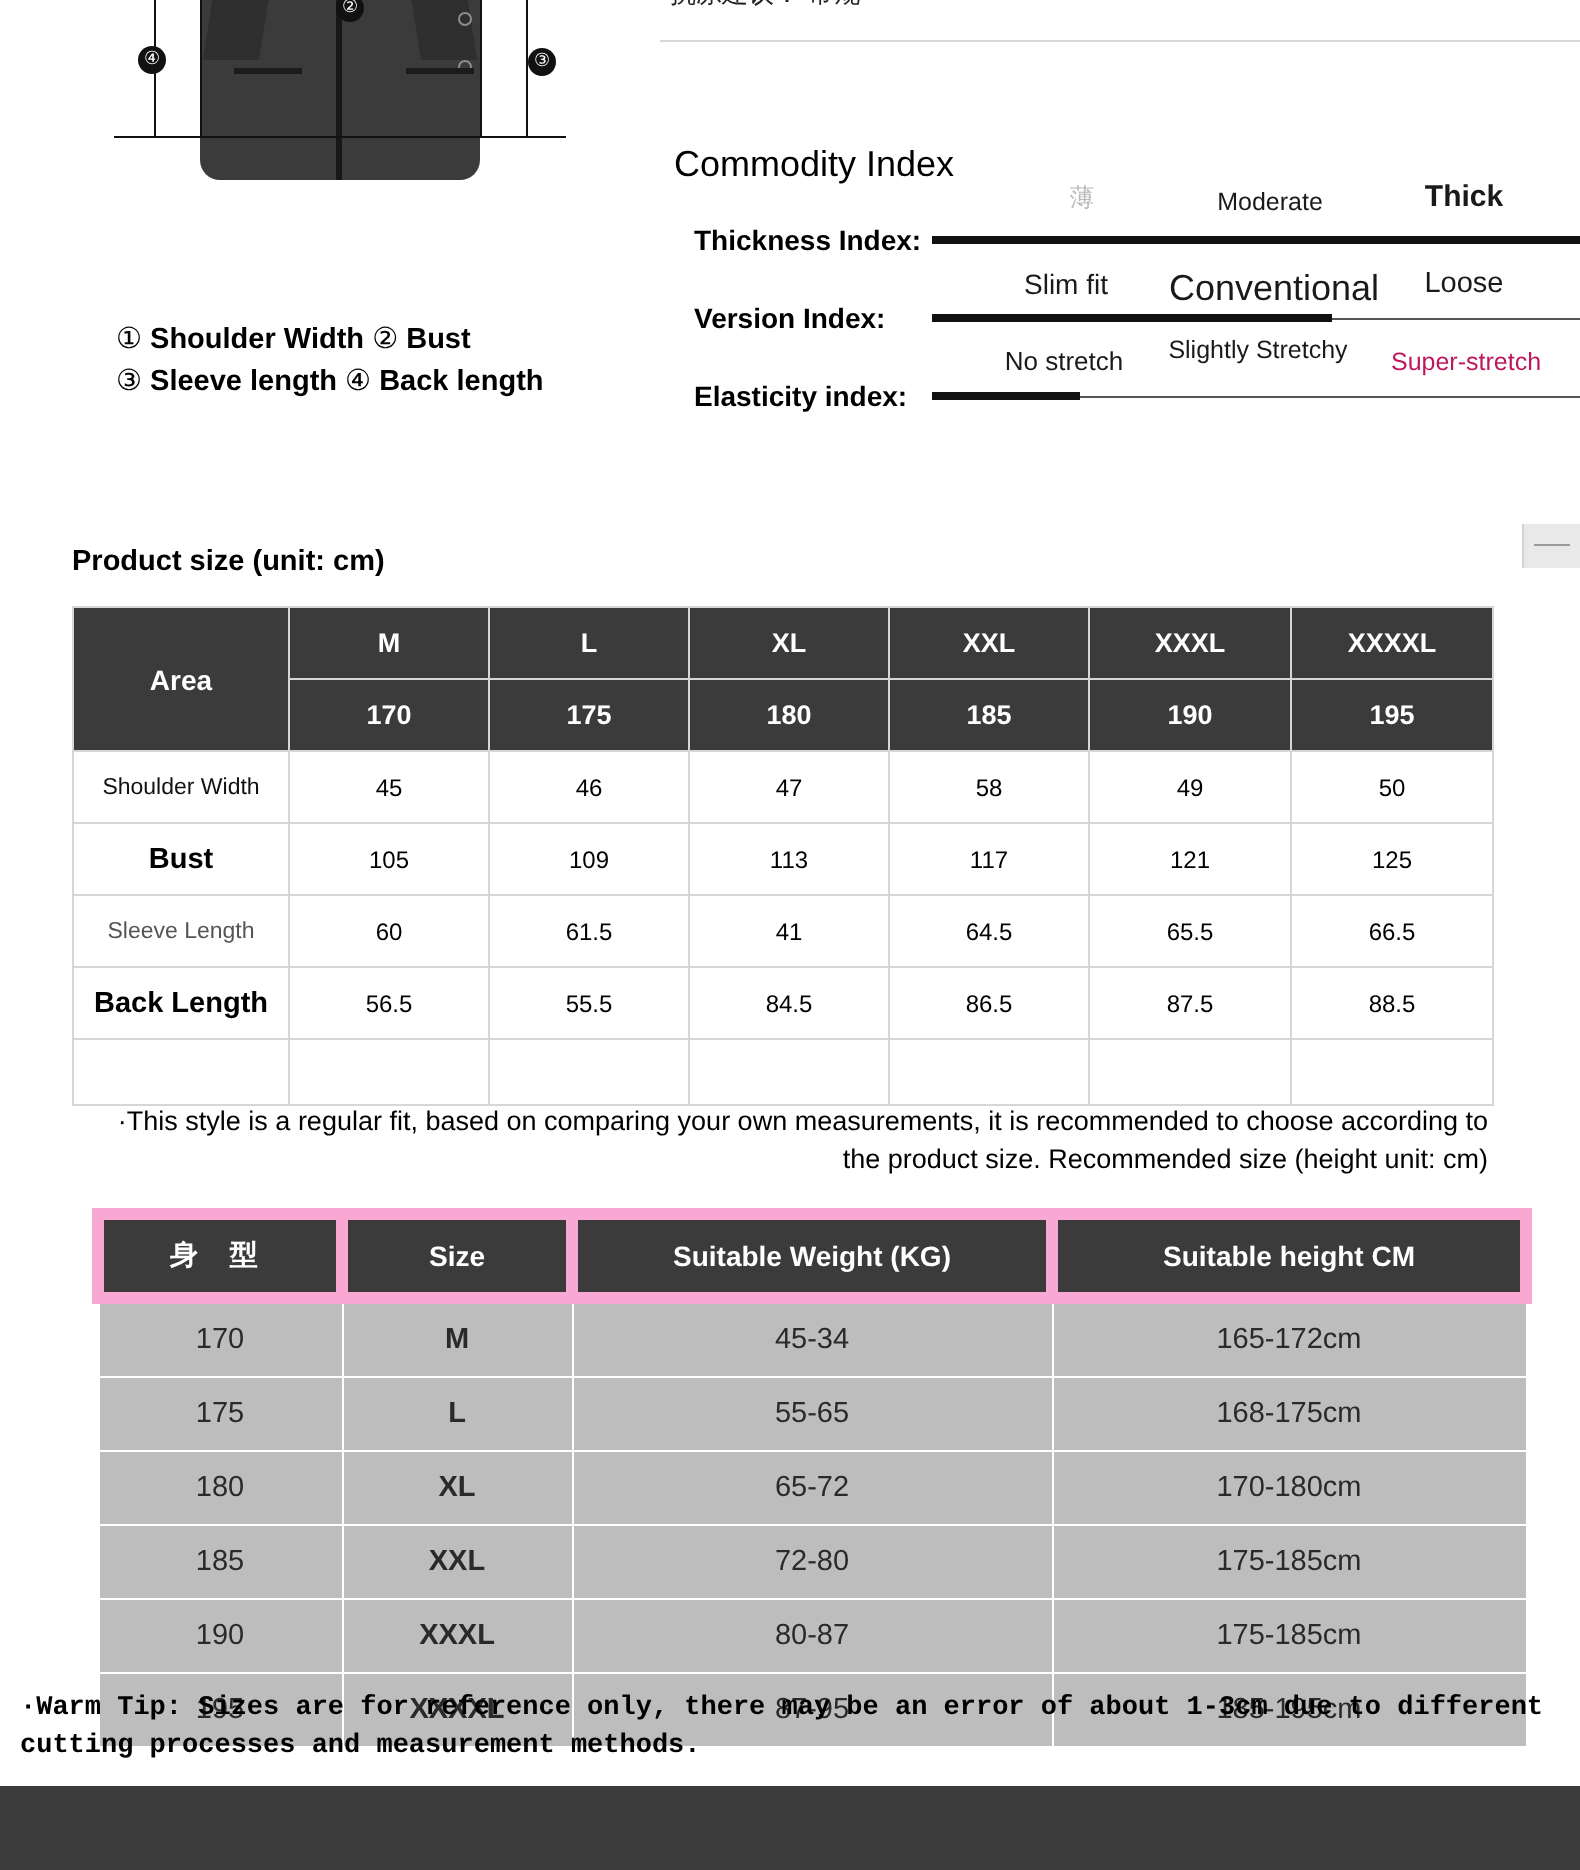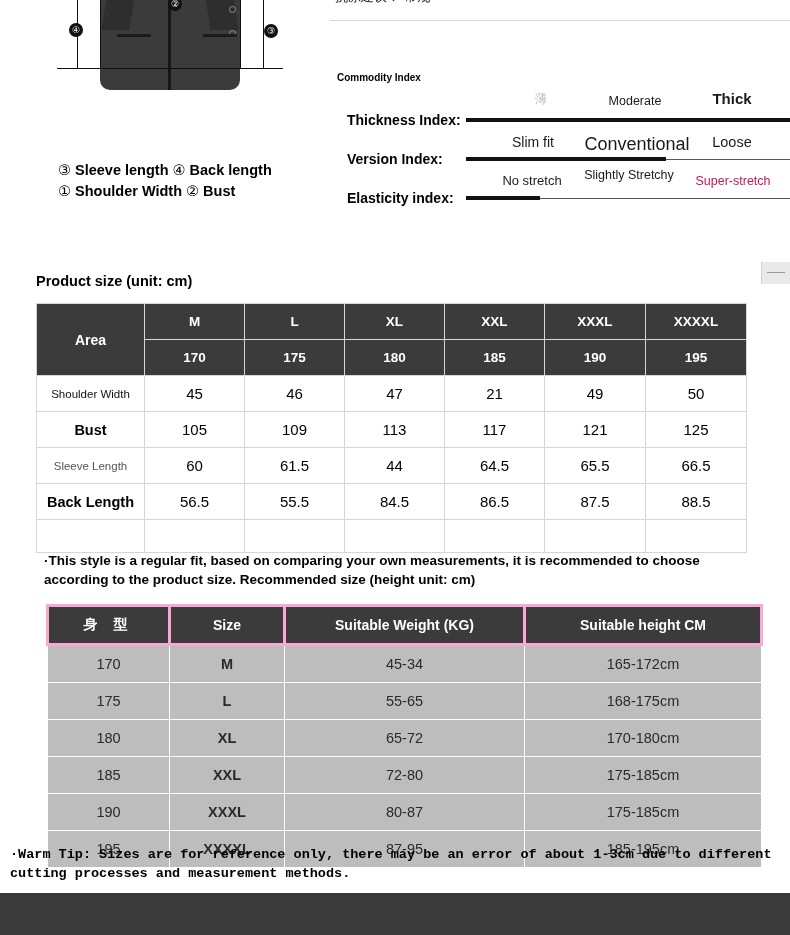--- a/index.html
+++ b/index.html
@@ -143,22 +143,22 @@
     left: 152px;
     top: 0px;
     font-size: 15px;
     font-weight: bold;
   }
 
   #commodity-index-title {
     position: absolute;
     left: 7px;
     top: 86px;
-    font-size: 10px;
-    font-weight: bold;
+    font-size: 18px;
+    font-weight: normal;
   }
 
   .idx-row {
     position: absolute;
     left: 0;
     width: 460px;
     height: 40px;
   }
   .idx-label {
     position: absolute;
@@ -249,51 +249,52 @@
   #size-table .rowlabel {
     font-weight: bold;
     font-size: 14.5px;
   }
   #size-table .rowlabel.small {
     font-size: 11.5px;
     font-weight: normal;
     color: #111;
   }
   #size-table .val {
-    font-size: 15px;
+    font-size: 12px;
   }
   #size-table tr.blank td { height: 30px; }
 
   
   #fit-note {
     position: absolute;
     left: 44px;
     top: 551px;
     width: 700px;
     font-size: 13.5px;
-    font-weight: bold;
+    font-weight: normal;
     line-height: 19px;
+    text-align: right;
   }
 
   
   #rec-table {
     position: absolute;
     left: 46px;
     top: 604px;
     width: 714px;
     border-collapse: collapse;
     table-layout: fixed;
   }
   #rec-table th {
     background: #3b3b3b;
     color: #ffffff;
     font-size: 14px;
     font-weight: bold;
     height: 34px;
-    border: 3px solid #f9a8d4;
+    border: 6px solid #f9a8d4;
   }
   #rec-table td {
     background: #bdbdbd;
     color: #2a2a2a;
     font-size: 14.5px;
     text-align: center;
     height: 34px;
     border: 1px solid #ffffff;
   }
   #rec-table td.sz { font-weight: bold; }
@@ -343,24 +344,24 @@
     <div class="measure-line-h" style="left:2px; top:108px; width:226px;"></div>
 
   </div>
 
   <div class="num-badge" style="left:168px; top:-3px;">②</div>
   <div class="num-badge" style="left:69px; top:23px;">④</div>
   <div class="num-badge" style="left:264px; top:24px;">③</div>
 
   <div id="legend">
     <div>
-      <span class="sym">③</span><span> Sleeve length </span><span class="sym">④</span><span> Back length</span>
+      <span class="sym">①</span><span> Shoulder Width </span><span class="sym">②</span><span> Bust</span>
     </div>
     <div>
-      <span class="sym">①</span><span> Shoulder Width </span><span class="sym">②</span><span> Bust</span>
+      <span class="sym">③</span><span> Sleeve length </span><span class="sym">④</span><span> Back length</span>
     </div>
   </div>
 
   <div id="right-col">
 
     <div id="cool-row">
       <div id="cool-label">抗凉建议： 常规</div>
       <div id="cool-value">Son</div>
     </div>
 
@@ -426,38 +427,38 @@
       <td class="hdr-dark">185</td>
       <td class="hdr-dark">190</td>
       <td class="hdr-dark">195</td>
     </tr>
 
     <tr>
       <td class="rowlabel small">Shoulder Width</td>
       <td class="val">45</td>
       <td class="val">46</td>
       <td class="val">47</td>
-      <td class="val">21</td>
+      <td class="val">58</td>
       <td class="val">49</td>
       <td class="val">50</td>
     </tr>
     <tr>
       <td class="rowlabel">Bust</td>
       <td class="val">105</td>
       <td class="val">109</td>
       <td class="val">113</td>
       <td class="val">117</td>
       <td class="val">121</td>
       <td class="val">125</td>
     </tr>
     <tr>
       <td class="rowlabel small" style="color:#555">Sleeve Length</td>
       <td class="val">60</td>
       <td class="val">61.5</td>
-      <td class="val">44</td>
+      <td class="val">41</td>
       <td class="val">64.5</td>
       <td class="val">65.5</td>
       <td class="val">66.5</td>
     </tr>
     <tr>
       <td class="rowlabel">Back Length</td>
       <td class="val">56.5</td>
       <td class="val">55.5</td>
       <td class="val">84.5</td>
       <td class="val">86.5</td>

